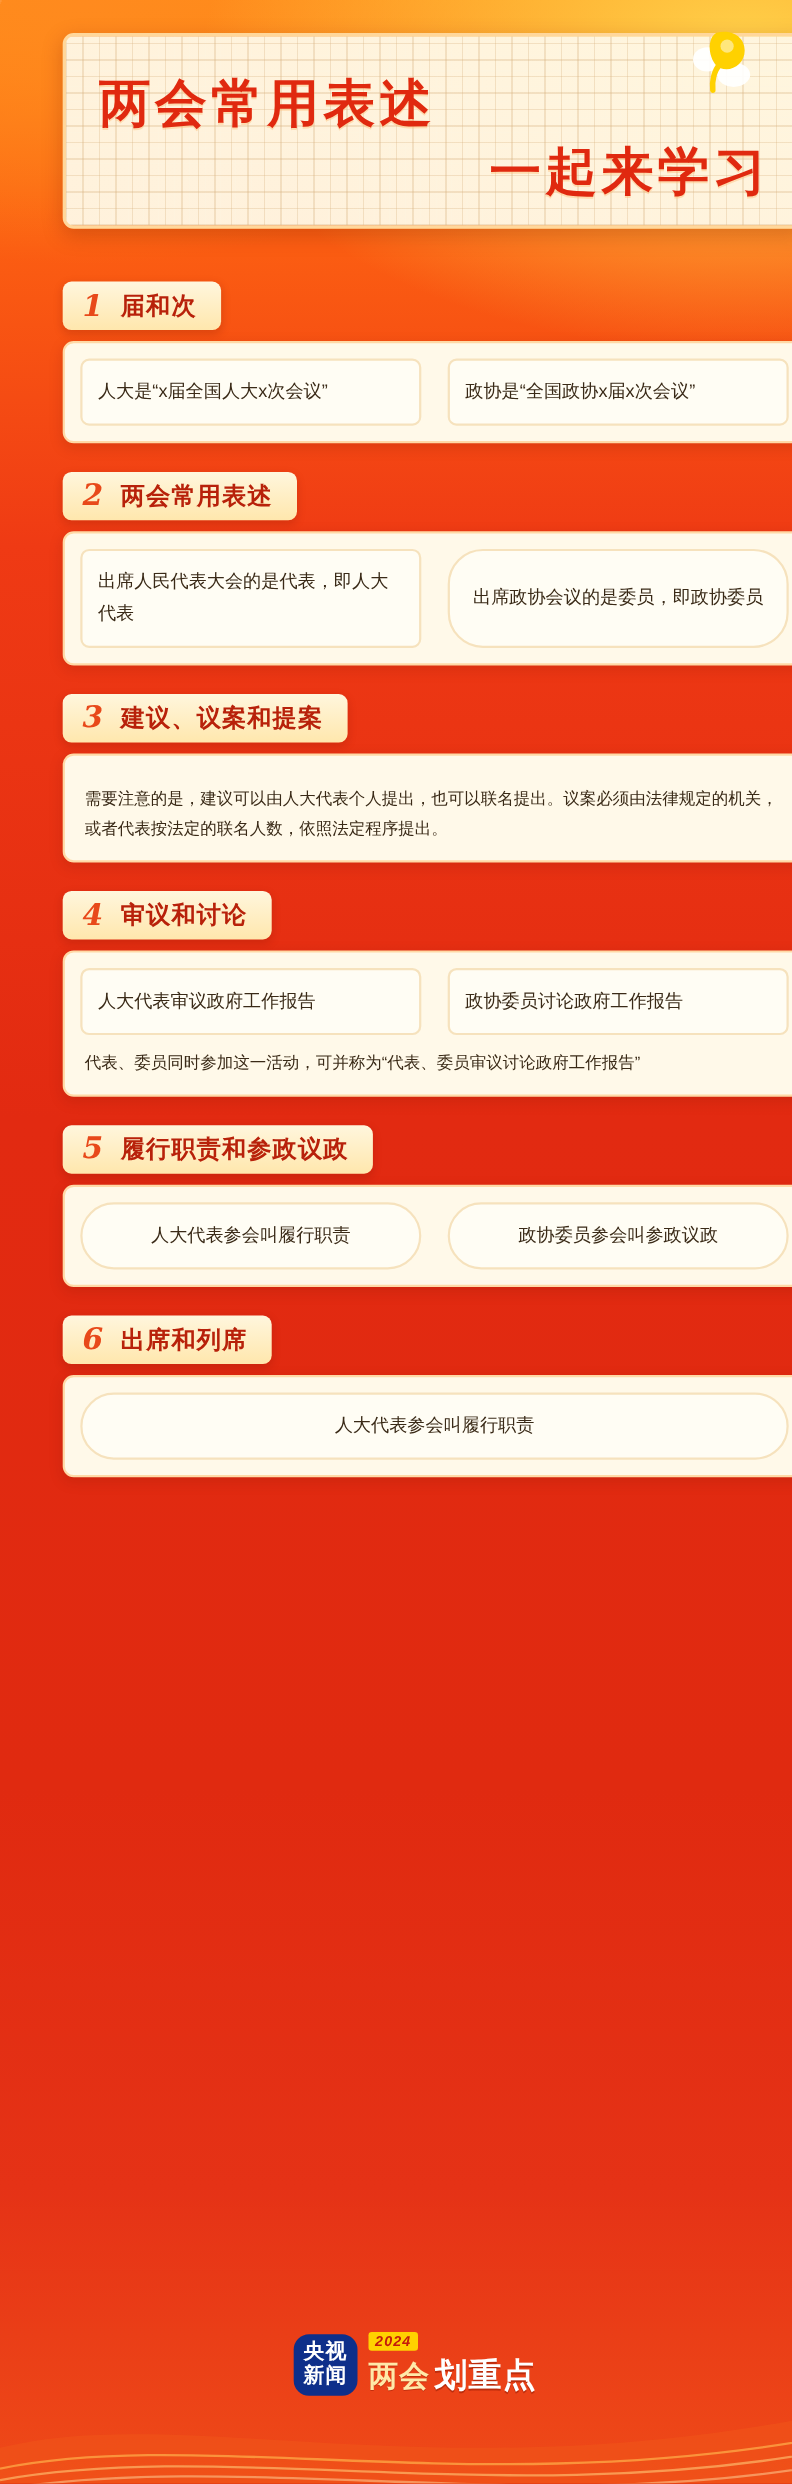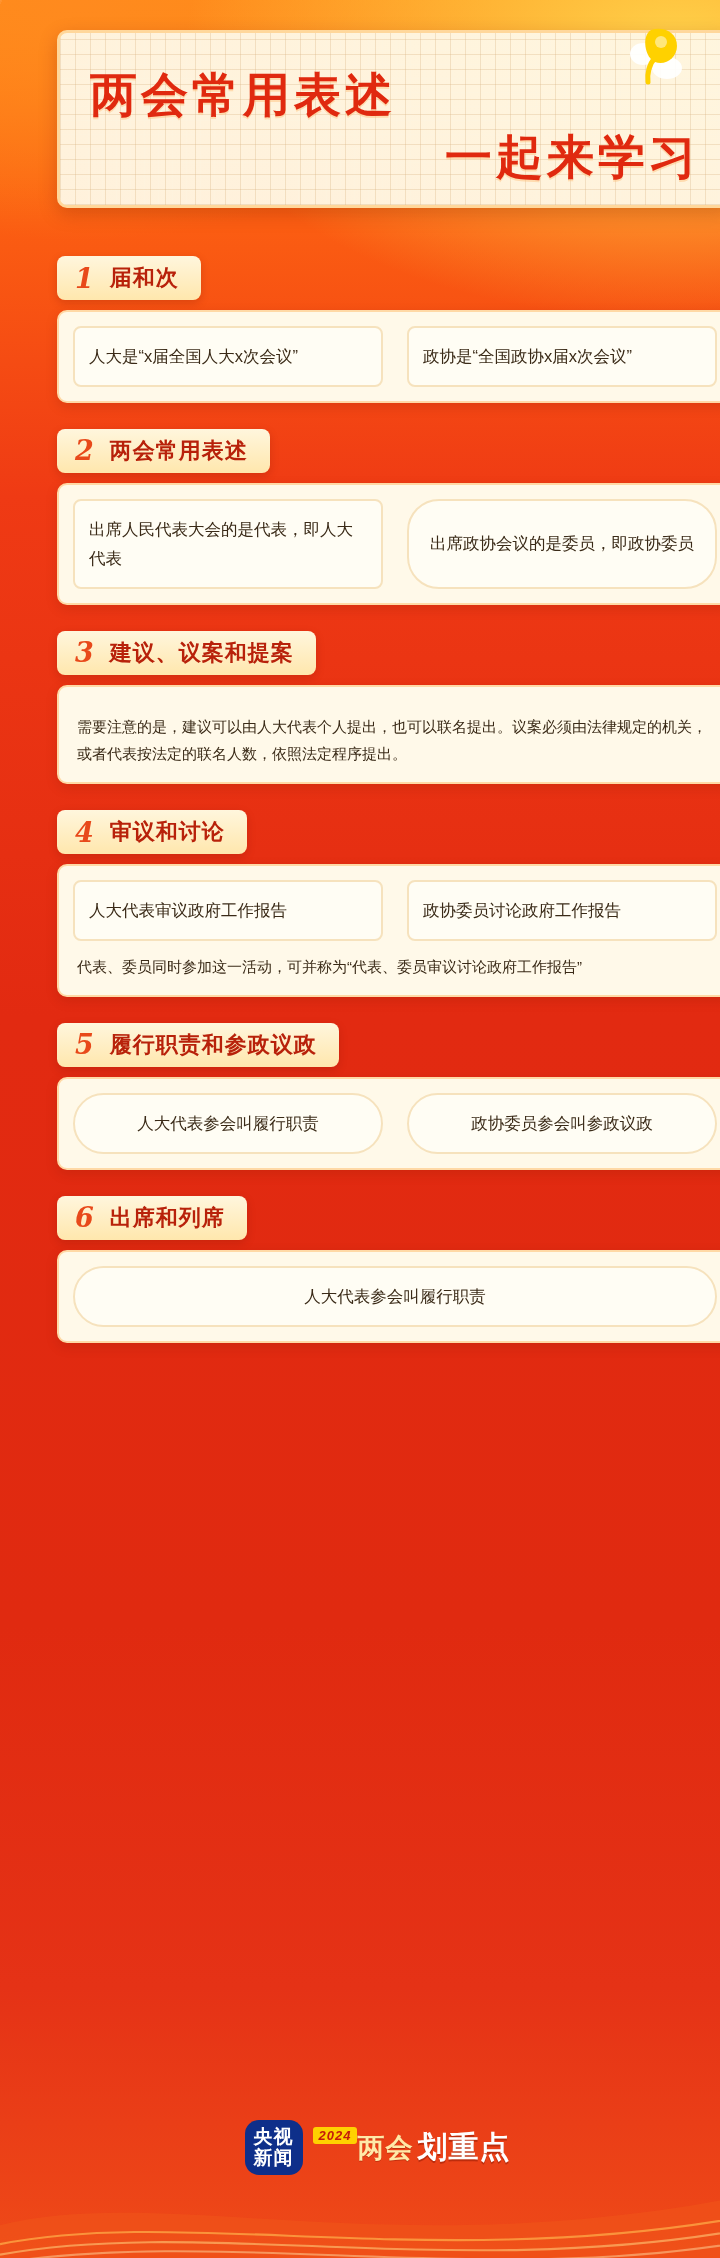--- a/index.html
+++ b/index.html
@@ -194,21 +194,21 @@
     background: #0e2f8a;
     color: #ffffff;
     font-weight: 700;
     font-size: 19px;
     line-height: 1.08;
     padding: 7px 9px;
     border-radius: 14px;
     text-align: center;
     letter-spacing: 1px;
   }
-  .brand-block { display: flex; flex-direction: row; align-items: flex-start; justify-content: center; }
+  .brand-block { display: flex; flex-direction: column; align-items: flex-start; justify-content: center; }
   .brand-year {
     background: #ffd100;
     color: #c41a0b;
     font-style: italic;
     font-weight: 700;
     font-size: 13px;
     padding: 1px 6px;
     border-radius: 3px;
     margin-bottom: 2px;
     letter-spacing: 1px;

